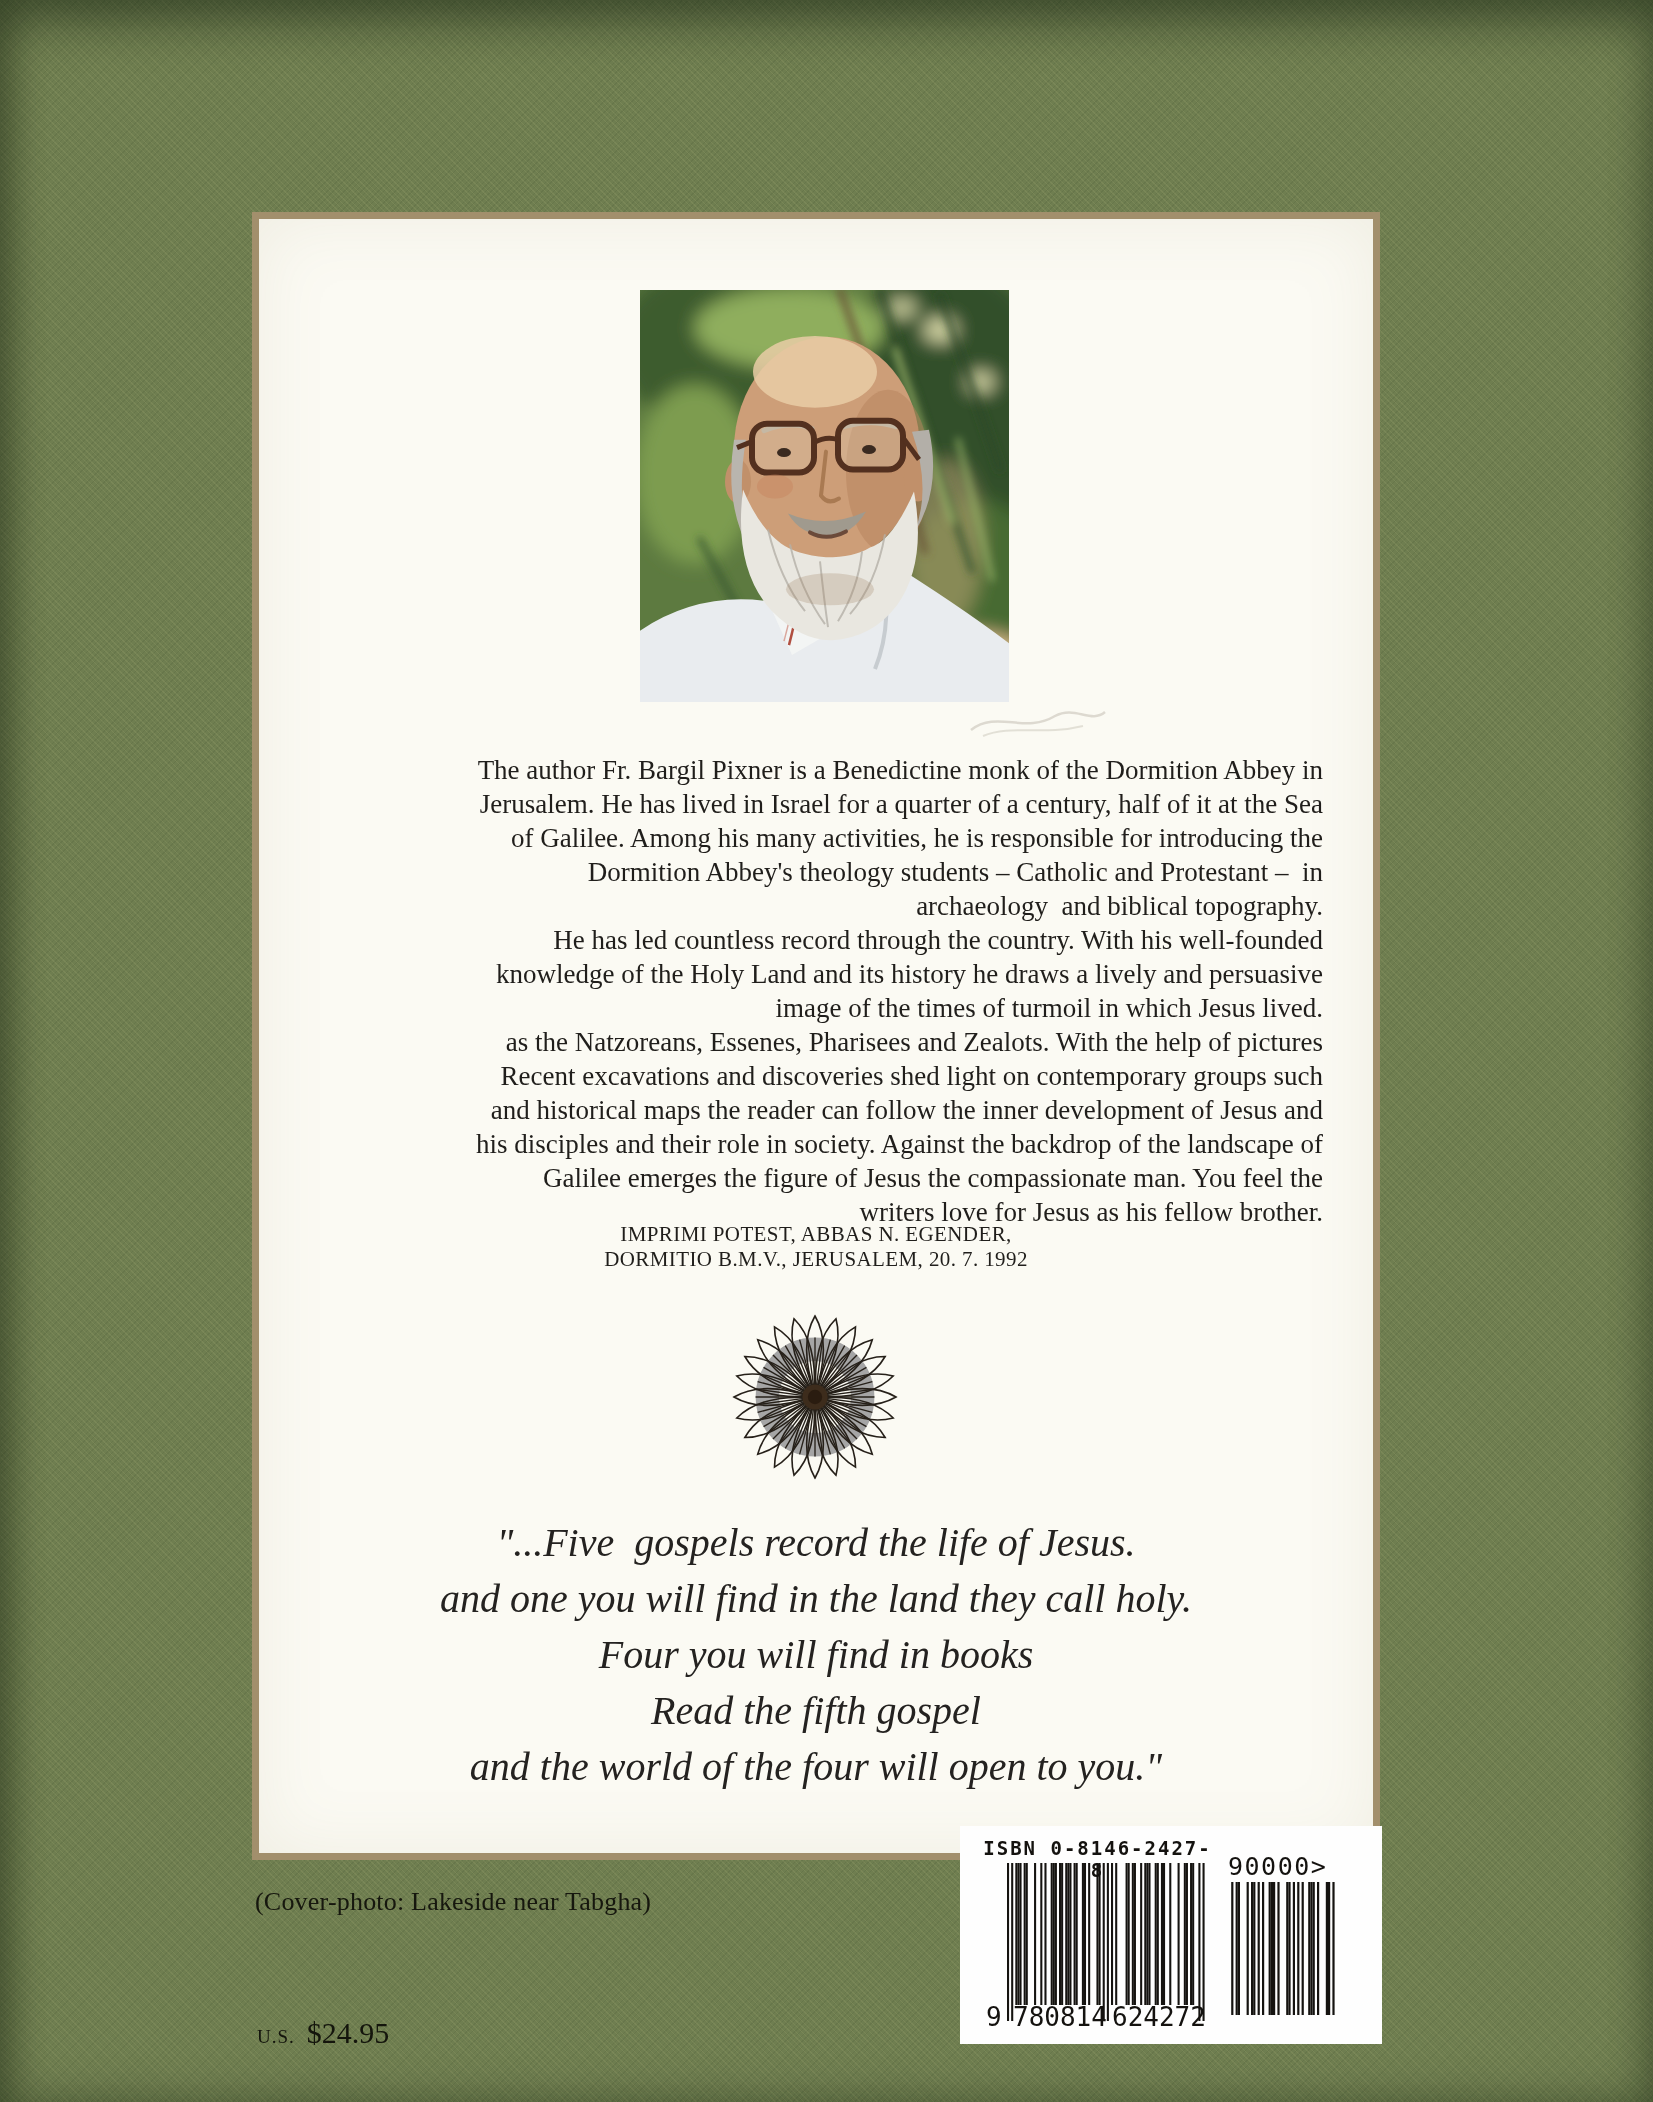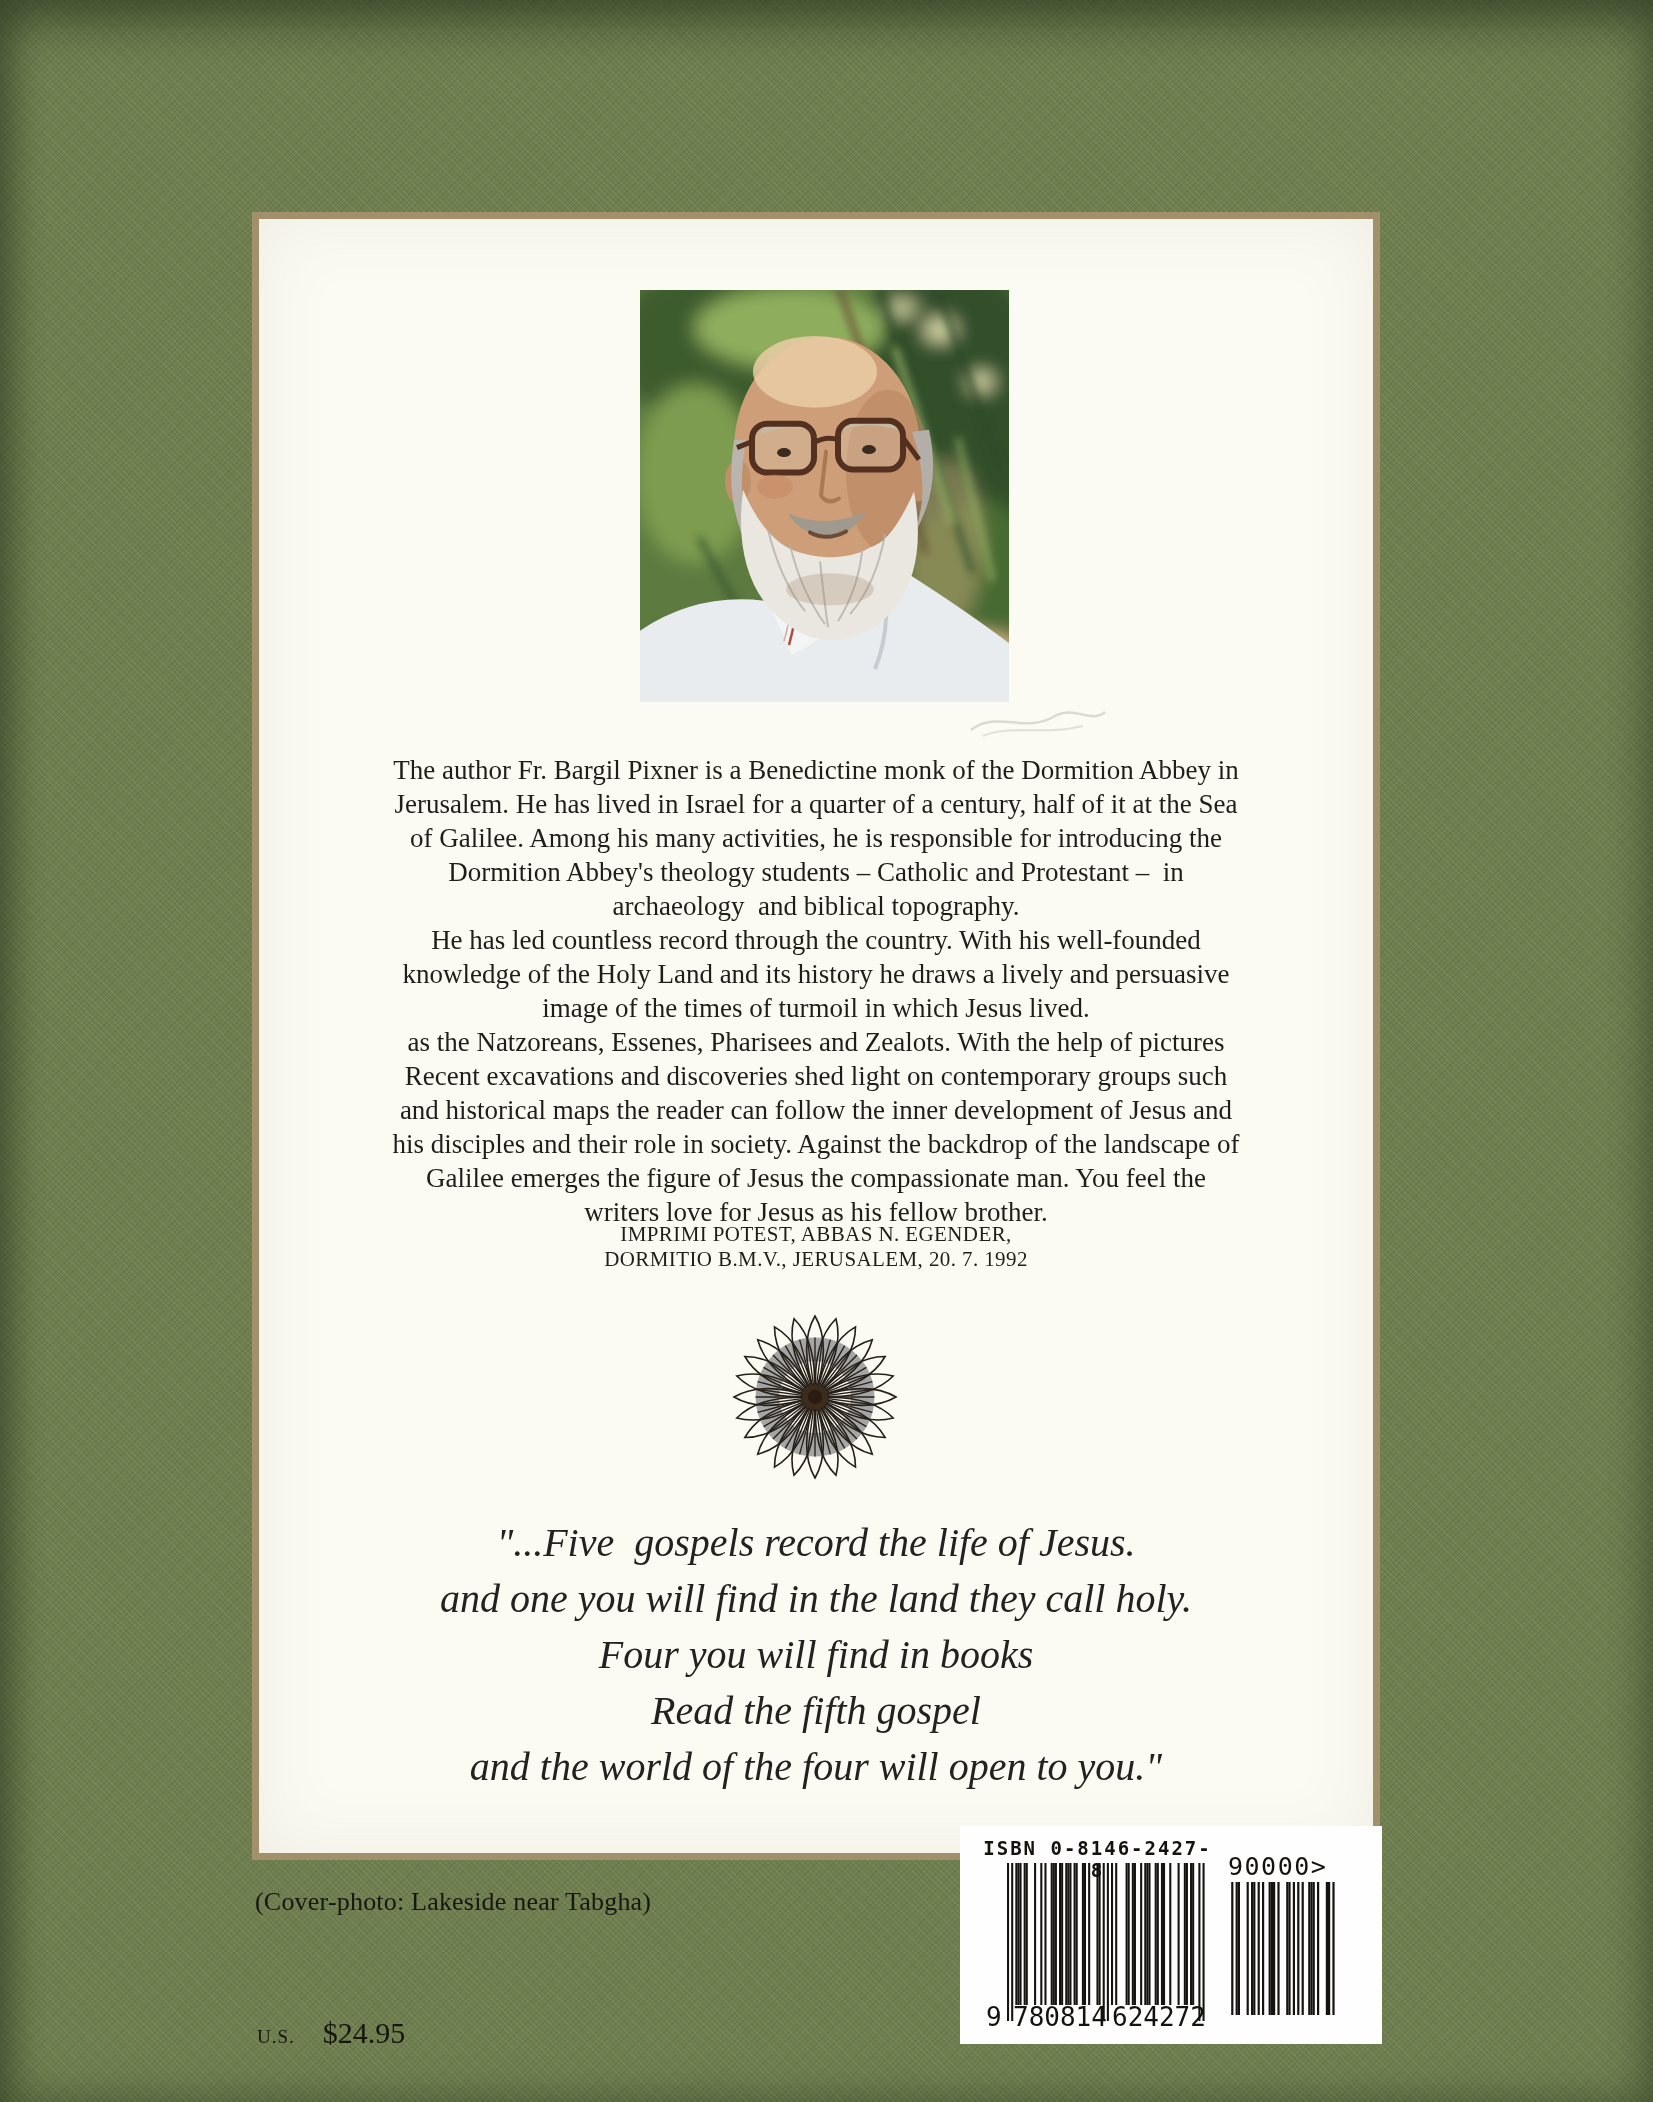--- a/index.html
+++ b/index.html
@@ -16,21 +16,21 @@
     position:absolute;left:252px;top:212px;width:1128px;height:1648px;box-sizing:border-box;
     border:7px solid var(--border,#a28f6c);
     background:var(--paper,#fbfaf3);
     box-shadow: inset 0 0 70px rgba(140,125,90,.10);
     z-index:1;
   }
   .photo{position:absolute;left:633px;top:283px;width:369px;height:412px;z-index:2;}
   .photo svg{display:block;width:100%;height:100%;}
   .bio{
     position:absolute;left:309px;top:753px;width:1014px;z-index:2;
-    text-align:center;font-size:27px;line-height:34px;color:var(--ink,#1f1d1a);
+    text-align:right;font-size:27px;line-height:34px;color:var(--ink,#1f1d1a);
   }
   .bio div{white-space:pre;}
   .imprimatur{
     position:absolute;left:309px;top:1222px;width:1014px;z-index:2;
     text-align:center;font-size:21px;line-height:25px;letter-spacing:.4px;color:var(--ink,#1f1d1a);
   }
   .rosette{position:absolute;left:725px;top:1307px;width:180px;height:180px;z-index:2;}
   .quote{
     position:absolute;left:316px;top:1515px;width:1000px;z-index:2;
     text-align:center;font-style:italic;font-size:40px;line-height:56px;color:#242220;
@@ -57,21 +57,21 @@
     font-family:"DejaVu Sans Mono", monospace;font-size:25px;letter-spacing:1.5px;color:#14120f;
   }
   #ean-supp{position:absolute;left:268px;top:56px;width:108px;height:140px;}
   .caption{
     position:absolute;left:255px;top:1887px;z-index:2;
     font-size:26px;color:#16170e;letter-spacing:.2px;
   }
   .price{
     position:absolute;left:257px;top:2016px;z-index:2;display:flex;align-items:baseline;color:#14150c;
   }
-  .price .cur{font-size:19px;letter-spacing:1px;margin-right:28px;}
+  .price .cur{font-size:19px;letter-spacing:1px;margin-right:12px;}
   .price .amt{font-size:30px;}
 </style>
 </head>
 <body>
 
 <div id="cover" style="--bg: #6f7e50; --border: #a28f6c; --paper: #fbfaf3; --sticker: #fefefe; --ink: #201e1b;">
 
   <div class="page">
 
     <div class="photo" style="left:381px;top:71px;">

